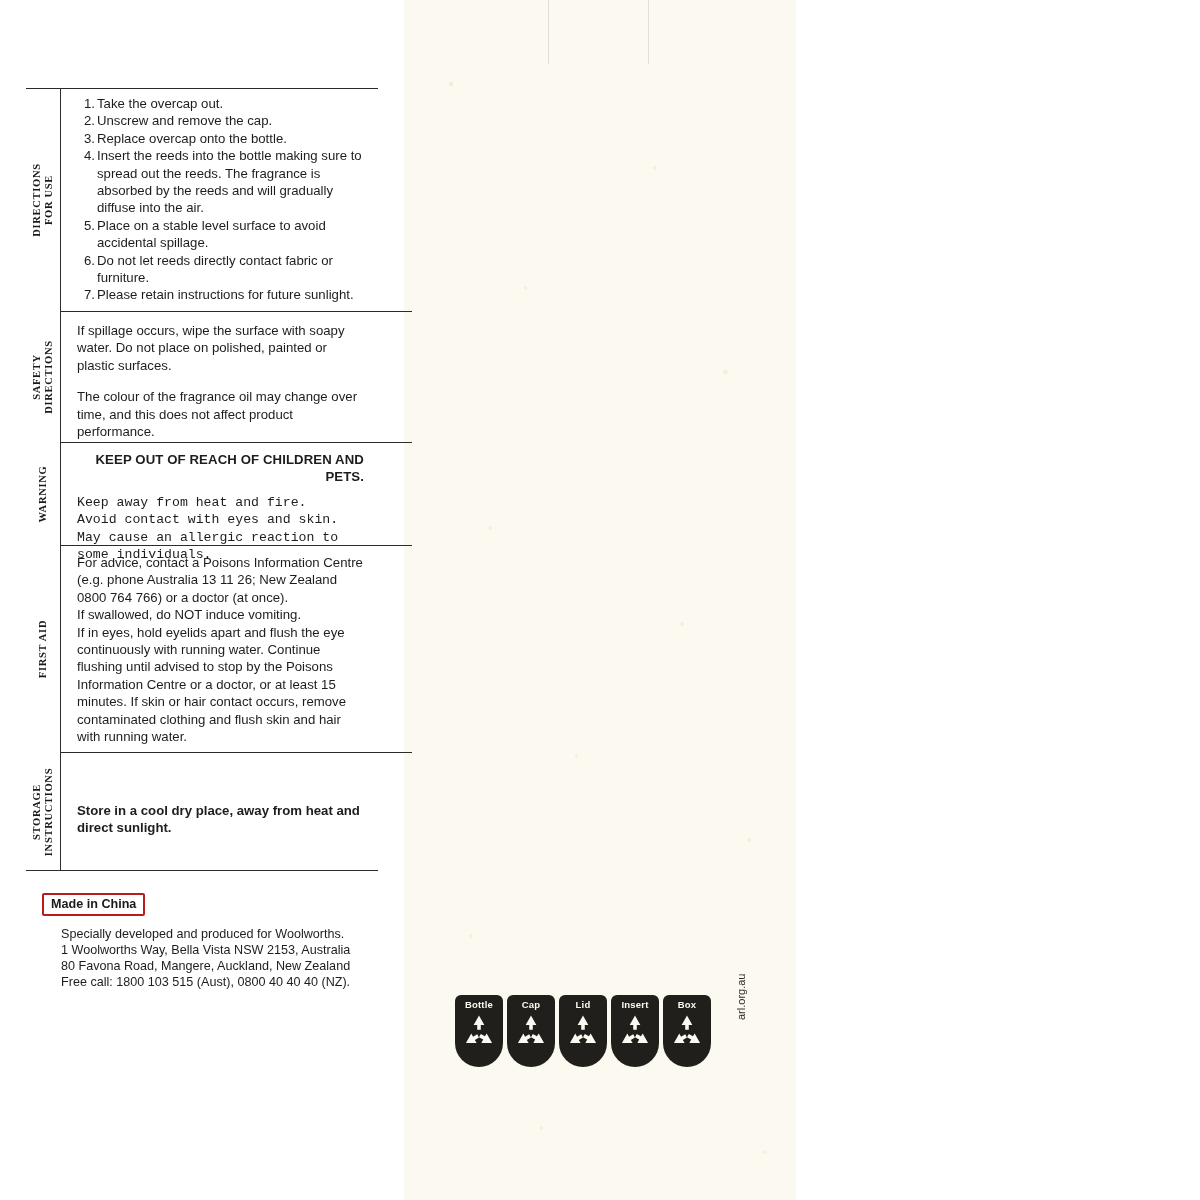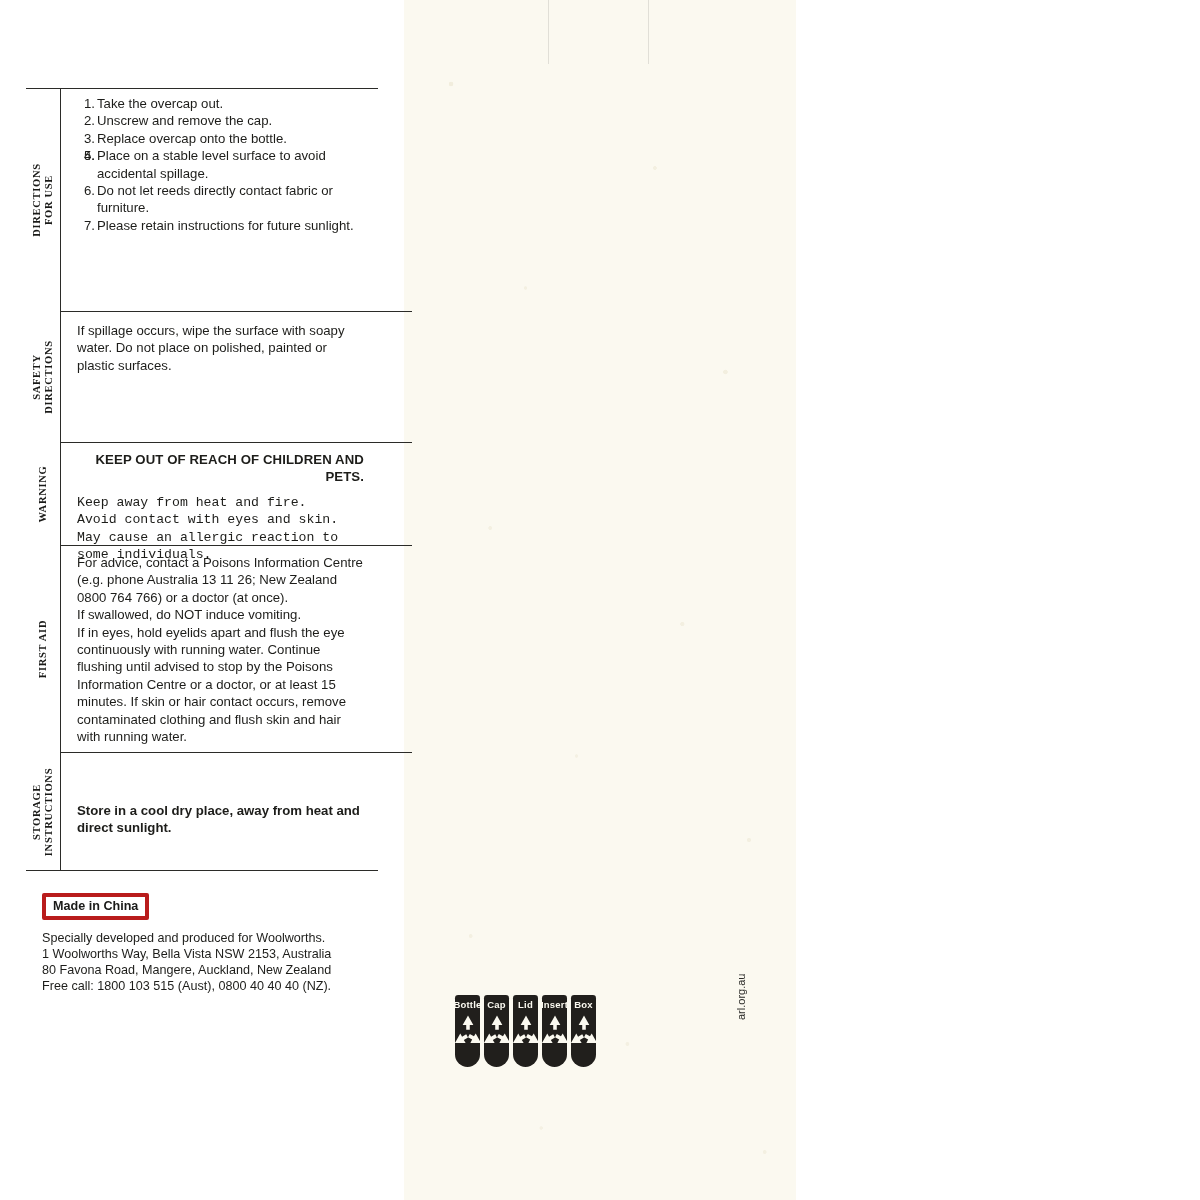--- a/index.html
+++ b/index.html
@@ -133,21 +133,21 @@
 
   
   #bottom {
     position: absolute;
     left: 42px;
     top: 893px;
     width: 330px;
   }
   #made-in {
     display: inline-block;
-    border: 4px solid #b91c1c;
+    border: 2px solid #b91c1c;
     border-radius: 2px;
     padding: 2px 7px 3px;
     font-size: 12.6px;
     line-height: 14px;
     font-weight: bold;
     color: #1a1a18;
   }
   #company {
     margin-top: 10px;
     font-size: 12.6px;
@@ -157,21 +157,21 @@
 
   
   #recycle-row {
     position: absolute;
     left: 455px;
     top: 995px;
     display: flex;
     gap: 4px;
   }
   .badge {
-    width: 25px;
+    width: 48px;
     height: 72px;
     background: #211f1c;
     border-radius: 6px 6px 24px 24px;
     display: flex;
     flex-direction: column;
     align-items: center;
     padding-top: 4px;
     box-sizing: border-box;
   }
   .badge .cap {
@@ -213,39 +213,40 @@
       <div class="vtext">
         <span>DIRECTIONS</span><br>
         <span>FOR USE</span>
       </div>
     </div>
     <div class="sec-body" style="padding-top:6px;">
       <ol class="steps">
         <li><span class="num">1.</span><span>Take the overcap out.</span></li>
         <li><span class="num">2.</span><span>Unscrew and remove the cap.</span></li>
         <li><span class="num">3.</span><span>Replace overcap onto the bottle.</span></li>
-        <li><span class="num">4.</span></li>
+        <li><span class="num">4.</span><span>Insert the reeds into the bottle making sure to spread out the reeds. The fragrance is absorbed by the reeds and will gradually diffuse into the air.</span></li>
         <li><span class="num">5.</span><span>Place on a stable level surface to avoid accidental spillage.</span></li>
         <li><span class="num">6.</span><span>Do not let reeds directly contact fabric or furniture.</span></li>
         <li><span class="num">7.</span><span>Please retain instructions for future sunlight.</span></li>
       </ol>
     </div>
   </div>
 
   <div class="sec-div" style="position:absolute;top:311px;left:18px;width:352px;"></div>
 
   <div class="section" style="position:absolute;top:312px;left:18px;width:352px;height:130px;">
     <div class="sec-label">
       <div class="vtext">
         <span>SAFETY</span><br>
         <span>DIRECTIONS</span>
       </div>
     </div>
     <div class="sec-body" style="padding-top:10px;">
       <p class="para">If spillage occurs, wipe the surface with soapy water. Do not place on polished, painted or plastic surfaces.</p>
+      <p class="para">The colour of the fragrance oil may change over time, and this does not affect product performance.</p>
     </div>
   </div>
 
   <div class="sec-div" style="position:absolute;top:442px;left:18px;width:352px;"></div>
 
   <div class="section" style="position:absolute;top:443px;left:18px;width:352px;height:102px;">
     <div class="sec-label">
       <div class="vtext">
         <span>WARNING</span>
       </div>
@@ -285,21 +286,21 @@
     <div class="sec-body" style="padding-top:49px;font-weight:bold;">
       <p class="para">Store in a cool dry place, away from heat and direct sunlight.</p>
     </div>
   </div>
 
   <div class="sec-div full" style="position:absolute;top:870px;left:18px;width:352px;"></div>
 </div>
 
 <div id="bottom">
   <div id="made-in">Made in China</div>
-  <div id="company" style="white-space:pre-line;">Specially developed and produced for Woolworths.
+  <div id="company" style="white-space:pre-line;margin-left:19px;">Specially developed and produced for Woolworths.
 1 Woolworths Way, Bella Vista NSW 2153, Australia
 80 Favona Road, Mangere, Auckland, New Zealand
 Free call: 1800 103 515 (Aust), 0800 40 40 40 (NZ).</div>
 </div>
 
 <div id="recycle-row">
 
   <div class="badge">
     <div class="cap">Bottle</div>
     <div class="mark">

